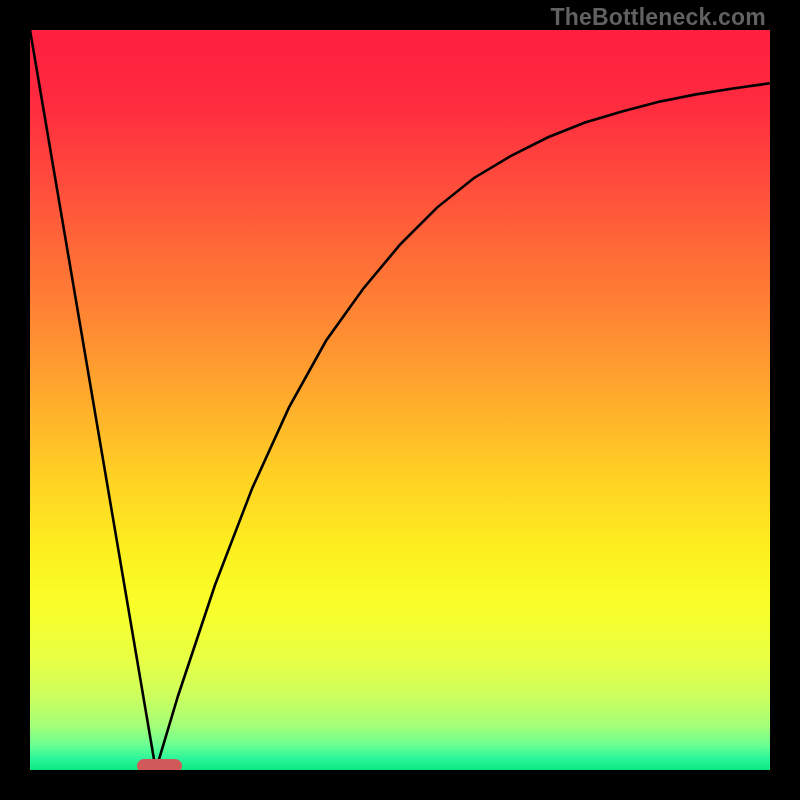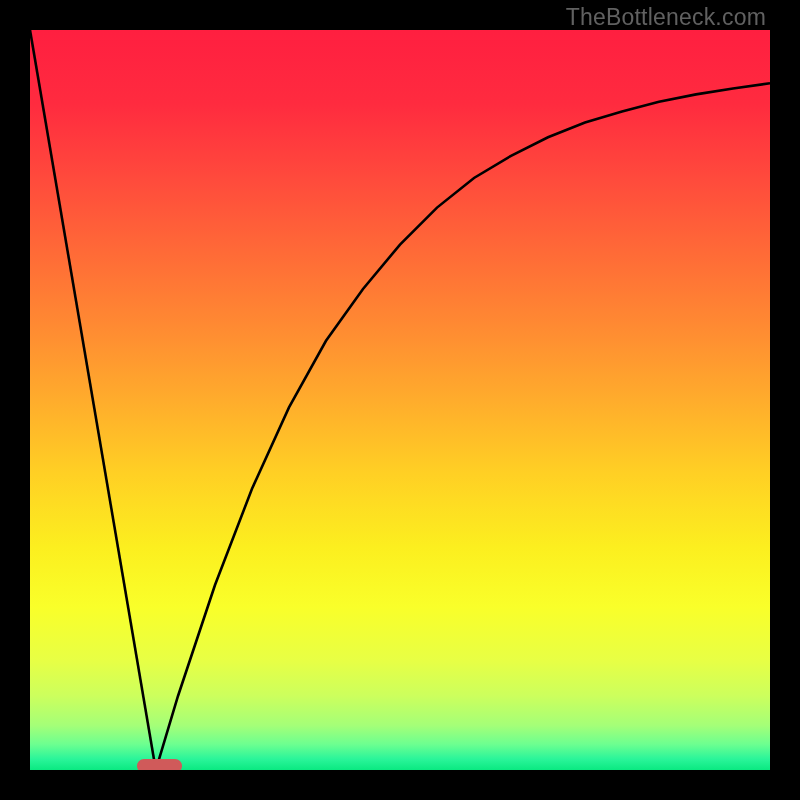--- a/index.html
+++ b/index.html
@@ -28,21 +28,21 @@
   .gradient {
     position: absolute;
     inset: 0;
   }
   .watermark {
     position: absolute;
     top: 4px;
     right: 34px;
     color: #616161;
     font-size: 23px;
-    font-weight: 400;
+    font-weight: 700;
     letter-spacing: 0.2px;
     z-index: 5;
   }
   svg.curves {
     position: absolute;
     inset: 0;
     z-index: 4;
   }
   .marker {
     position: absolute;

